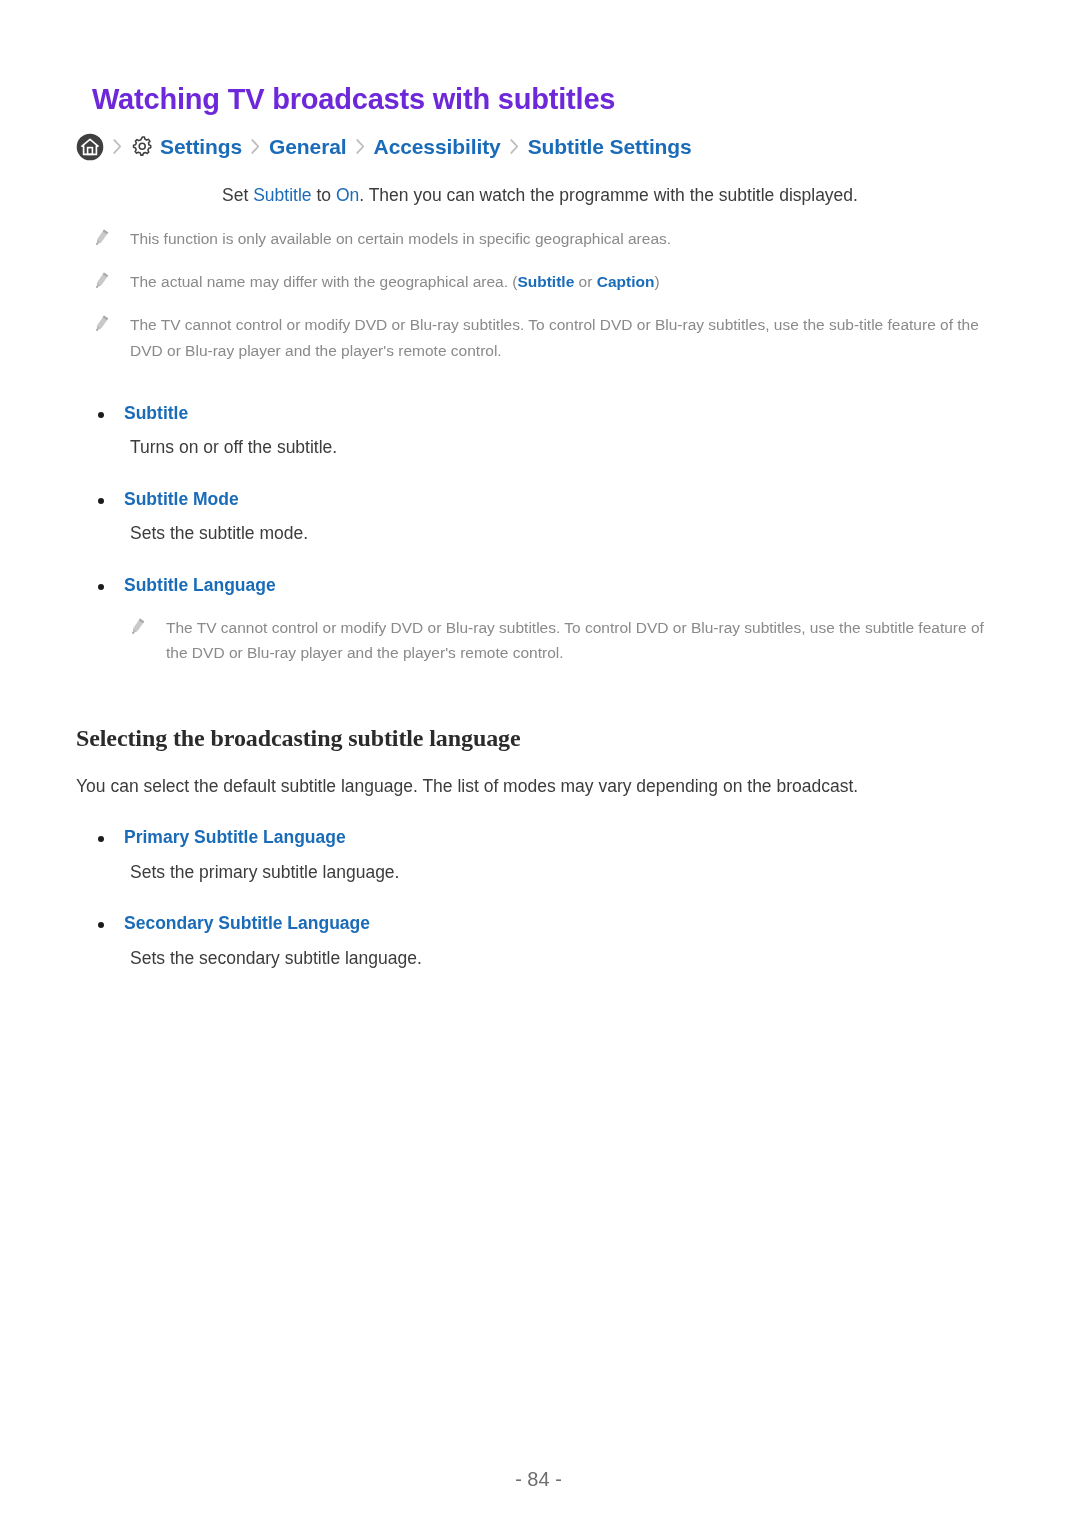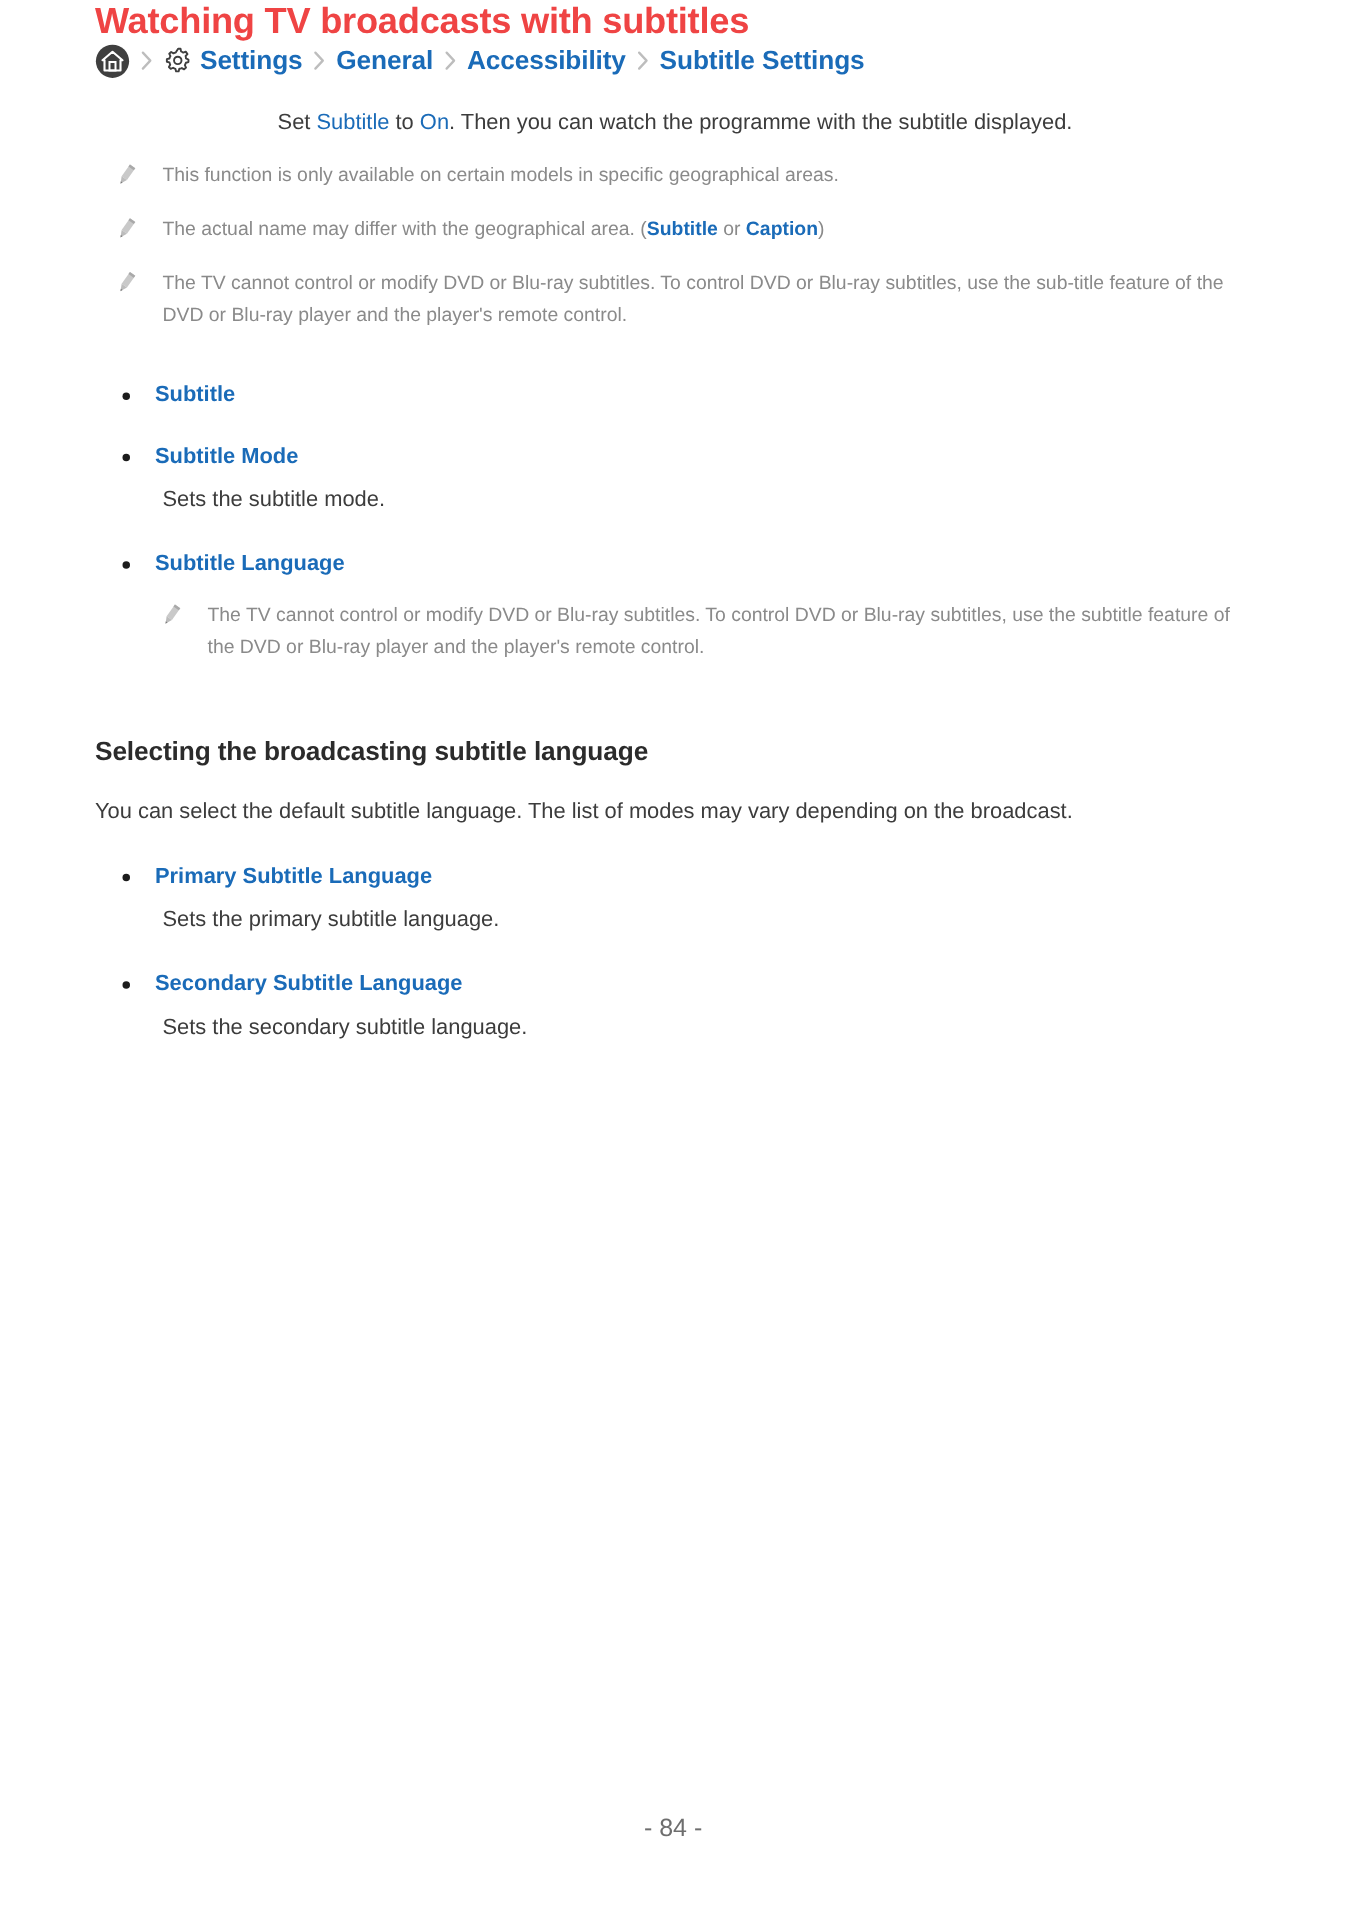--- a/index.html
+++ b/index.html
@@ -18,24 +18,25 @@
   .page {
     position: relative;
     width: 1080px;
     height: 1527px;
     box-sizing: border-box;
     padding: 0 76px;
   }
 
   
   .page-title {
-    margin: 0;
+    margin: 16px;
+    padding-top: 66px;
     font-size: 29px;
     font-weight: bold;
-    color: #ef4444;
+    color: #6d28d9;
     letter-spacing: -0.2px;
     line-height: 1.2;
   }
 
   
   .breadcrumb {
     display: flex;
     align-items: center;
     gap: 8px;
     flex-wrap: nowrap;
@@ -129,24 +130,25 @@
     padding-top: 11px;
     font-size: 17.5px;
     line-height: 1.45;
     color: #3c3c3c;
   }
 
   
   .sub-heading {
     margin: 0;
     padding-top: 60px;
-    font-size: 21px;
+    font-size: 24px;
     font-weight: bold;
     color: #2b2b2b;
     letter-spacing: -0.1px;
+    font-family: Liberation Serif, serif;
   }
   .sub-intro {
     margin: 0;
     padding-top: 22px;
     font-size: 17.5px;
     line-height: 1.45;
     color: #3c3c3c;
   }
 
   
@@ -268,20 +270,21 @@
     </span>
     <span class="note-text">The TV cannot control or modify DVD or Blu-ray subtitles. To control DVD or Blu-ray subtitles, use the sub-title feature of the DVD or Blu-ray player and the player's remote control.</span>
   </div>
 
   <div class="spacer-top-list"></div>
 
   <div class="bullet-item">
     <span class="dot"></span>
     <span class="bullet-label">Subtitle</span>
   </div>
+  <p class="bullet-desc">Turns on or off the subtitle.</p>
 
   <div class="bullet-item">
     <span class="dot"></span>
     <span class="bullet-label">Subtitle Mode</span>
   </div>
   <p class="bullet-desc">Sets the subtitle mode.</p>
 
   <div class="bullet-item">
     <span class="dot"></span>
     <span class="bullet-label">Subtitle Language</span>

